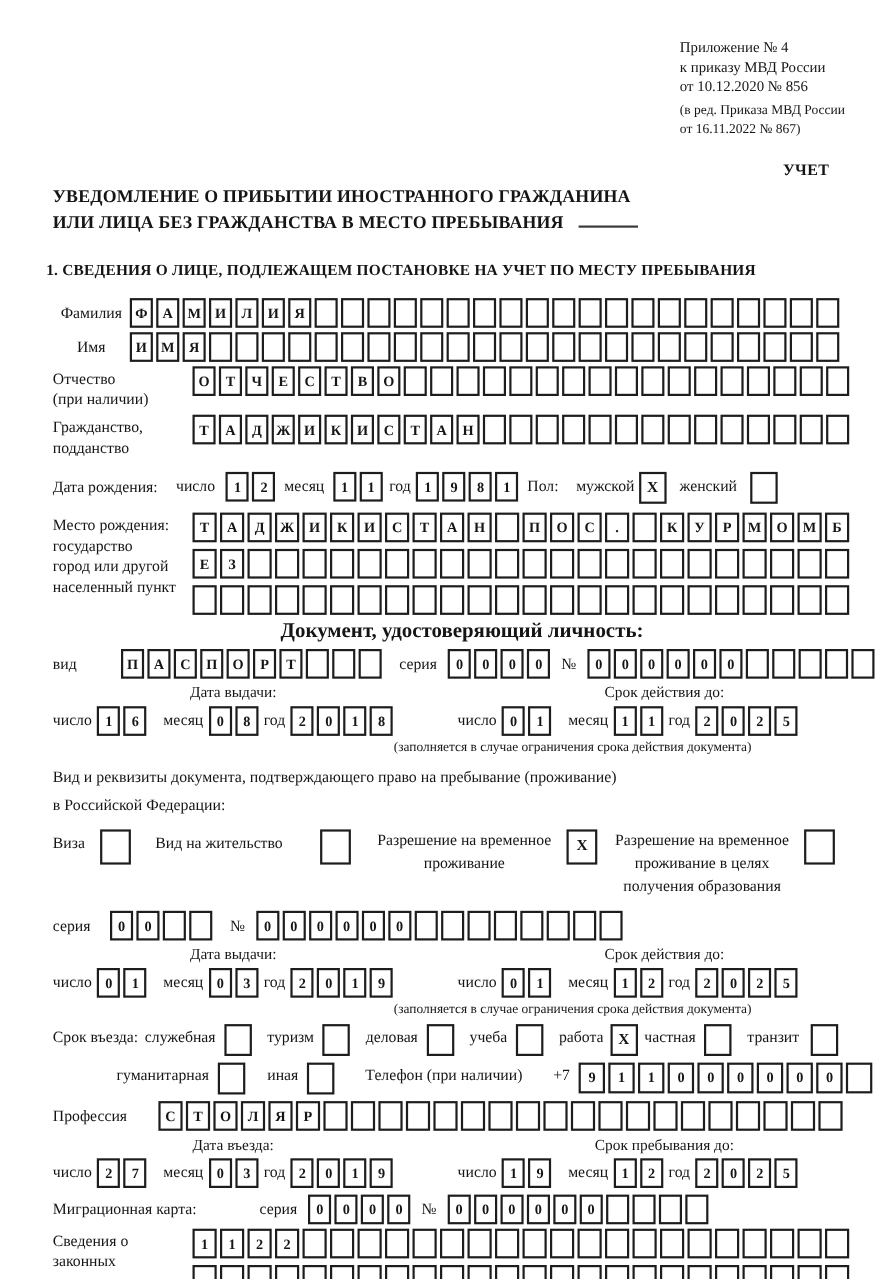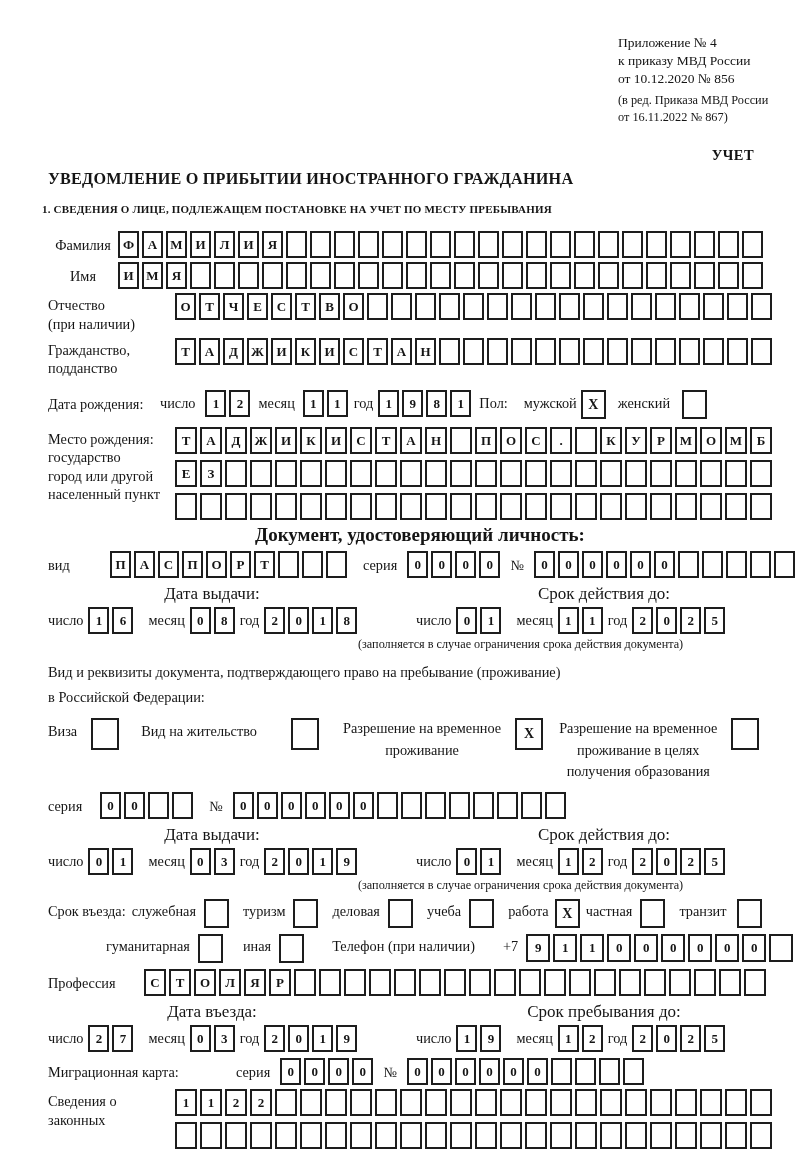--- a/index.html
+++ b/index.html
@@ -5,42 +5,42 @@
   html,body{margin:0;padding:0;background:#fff;}
   body{width:800px;height:1163px;overflow:hidden;font-family:"Liberation Serif",serif;color:#151515;}
   .page{box-sizing:border-box;width:800px;height:1163px;padding:34px 8px 10px 48px;}
   
   .hdr{margin-left:570px;font-size:13.5px;line-height:1.32;white-space:nowrap;}
   .hdr-amend{margin-top:5px;font-size:12.3px;line-height:1.32;}
   .form-label{margin:22px 38px 0 0;text-align:right;font-weight:bold;font-size:14.5px;letter-spacing:.4px;}
   
   .title{margin-top:4px;text-align:left;font-weight:bold;font-size:16.2px;line-height:1.45;letter-spacing:.2px;}
   .title-underline{display:inline-block;width:54px;height:13px;border-bottom:2.5px solid #3a3a3a;margin-left:14px;}
-  .sec-heading{margin:12px 0 16px -6px;font-weight:bold;font-size:11px;letter-spacing:.2px;white-space:nowrap;}
+  .sec-heading{margin:24px 0 16px -6px;font-weight:bold;font-size:14px;letter-spacing:.2px;white-space:nowrap;}
   
   .frow{display:flex;align-items:flex-start;margin-bottom:4px;}
   .flabel{font-size:14.3px;line-height:1.3;padding-top:5px;flex:none;}
   .lbl2{padding-top:3px;}
   .cells{display:flex;gap:3px;flex:none;}
   .cell{flex:none;width:17px;height:23px;border:2px solid #1d1d1d;text-align:center;font-size:13px;line-height:23px;font-weight:600;background:#fff;}
   .cells-lg .cell{width:18px;}
   .cells-ph .cell{width:20px;height:24px;line-height:24px;}
   .checkbox{flex:none;display:inline-block;width:21px;height:25px;border:2px solid #1d1d1d;text-align:center;line-height:25px;font-size:14px;font-weight:600;background:#fff;}
   .cb-lg{width:24px;height:28px;line-height:28px;}
   .w68{width:70px;text-align:center;}
   .w125{width:127px;}
   .gap10{margin-left:10px;}
   .gap16{margin-left:16px;}
   
   .dlabel{font-size:14.3px;padding-top:5px;flex:none;}
   .dgroup{display:flex;align-items:flex-start;gap:5px;}
   .dates-row{display:flex;margin:6px 0 2px;}
   .dcol-l{flex:0 0 368px;}
   .dcol-r{flex:1;}
-  .dcol-head{text-align:center;font-size:17px;margin-bottom:3px;}
+  .dcol-head{text-align:center;font-size:14px;margin-bottom:3px;}
   .dcol-l .dcol-head{margin-left:-40px;}
   .dnote{margin-left:-58px;margin-top:3px;font-size:12.2px;white-space:nowrap;}
   
   .doc-heading{text-align:center;font-weight:bold;font-size:19px;margin:4px 0 5px;}
   
   .intro{font-size:14.4px;line-height:1.75;margin-top:8px;}
   .opt-row{display:flex;align-items:flex-start;margin:8px 0 6px;font-size:14.3px;}
   .opt-pair{display:flex;align-items:flex-start;gap:14px;}
   .opt-multi{text-align:center;line-height:1.5;}
   .opt-pair .plab{padding-top:5px;}
@@ -63,20 +63,23 @@
     <div class="hdr-amend">
       <div>(в ред. Приказа МВД России</div>
       <div>от 16.11.2022 № 867)</div>
     </div>
   </div>
 
   <div class="form-label">УЧЕТ</div>
 
   <div class="title">
     <div>УВЕДОМЛЕНИЕ О ПРИБЫТИИ ИНОСТРАННОГО ГРАЖДАНИНА</div>
+    <div>
+      <span>ИЛИ ЛИЦА БЕЗ ГРАЖДАНСТВА В МЕСТО ПРЕБЫВАНИЯ</span><span class="title-underline"></span>
+    </div>
   </div>
 
   <div class="sec-heading">1. СВЕДЕНИЯ О ЛИЦЕ, ПОДЛЕЖАЩЕМ ПОСТАНОВКЕ НА УЧЕТ ПО МЕСТУ ПРЕБЫВАНИЯ</div>
 
   <div class="frow">
     <div class="flabel w68">Фамилия</div>
     <div class="cells">
         <span class="cell">Ф</span>
         <span class="cell">А</span>
         <span class="cell">М</span>

